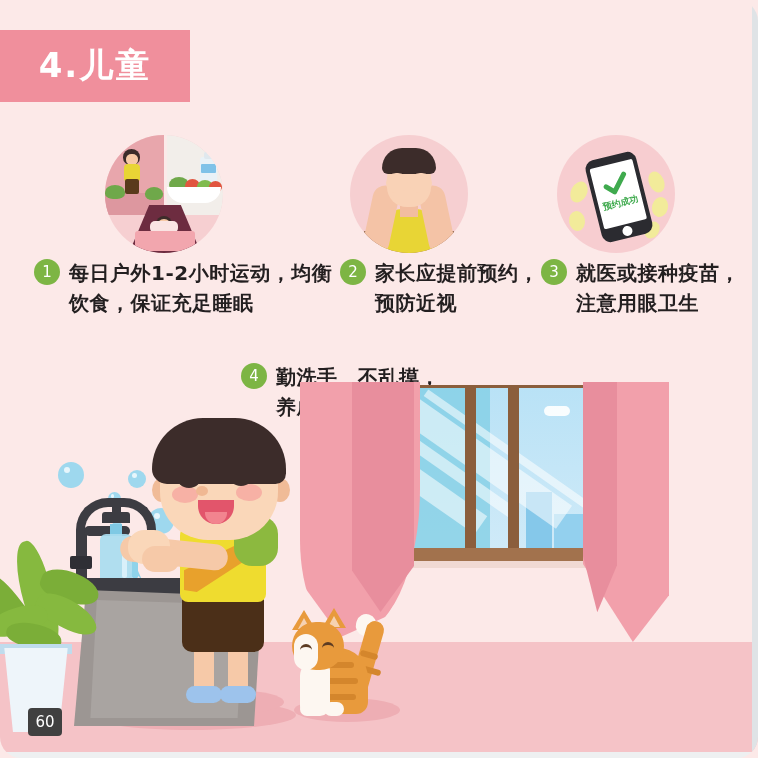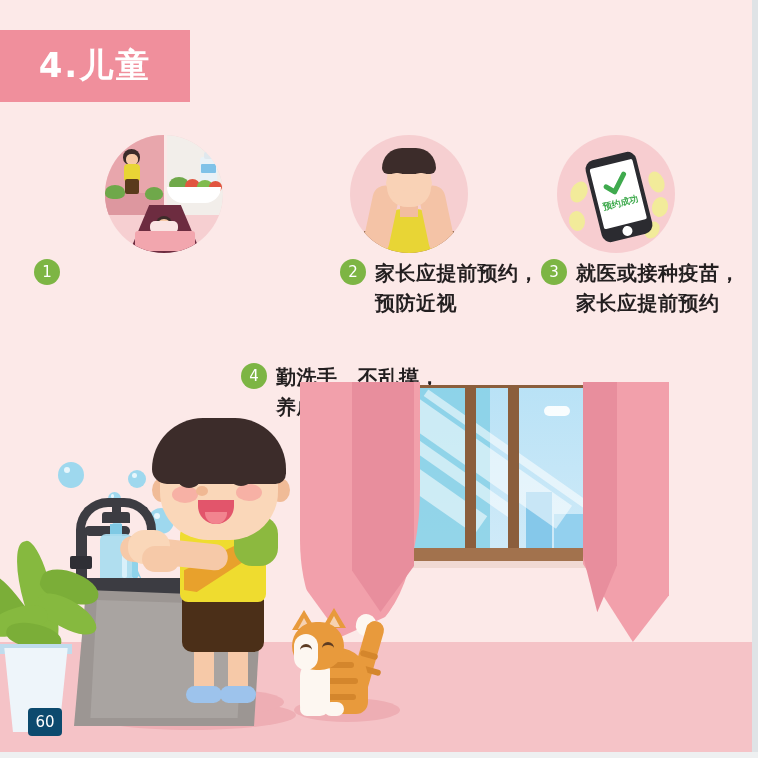--- a/index.html
+++ b/index.html
@@ -1,21 +1,21 @@
 <!DOCTYPE html>
 <html><head>
 <meta charset="utf-8">
 <style>
   html,body{margin:0;padding:0;}
   body{
     width:758px;height:758px;overflow:hidden;
     background:#fce9e8;
     font-family:"Liberation Sans","DejaVu Sans",sans-serif;
   }
-  #page{position:relative;width:758px;height:758px;overflow:hidden;background:#fce9e8;}
+  #page{position:relative;width:758px;height:758px;overflow:hidden;background:#fce9e8;border-radius:21px;}
 
   
   .edge-right{position:absolute;right:0;top:0;width:6px;height:758px;background:#dfe3e6;}
   .edge-bottom{position:absolute;left:0;bottom:0;width:758px;height:6px;background:#eef0f1;}
 
   
   .banner{
     position:absolute;left:0;top:30px;width:190px;height:72px;
     background:#f08f9c;display:flex;align-items:center;justify-content:center;
   }
@@ -181,21 +181,21 @@
   .cat-ear{position:absolute;width:0;height:0;border-left:12px solid transparent;border-right:12px solid transparent;border-bottom:20px solid #e89a3c;}
   .cat-ear-in{position:absolute;width:0;height:0;border-left:6px solid transparent;border-right:6px solid transparent;border-bottom:11px solid #f6d2b2;}
   .cat-eye{position:absolute;width:12px;height:6px;border-top:3px solid #5c3b22;border-radius:12px 12px 0 0;}
   .cat-tail{position:absolute;left:358px;top:620px;width:18px;height:76px;background:#e89a3c;border-radius:10px;transform:rotate(16deg);}
   .cat-tailtip{position:absolute;left:356px;top:614px;width:20px;height:22px;background:#fdf7f1;border-radius:10px;transform:rotate(16deg);}
   .cat-stripe{position:absolute;background:#d4862c;border-radius:4px;}
   .cat-paw{position:absolute;width:20px;height:14px;background:#fdf7f1;border-radius:9px;}
 
   
   .page-num{
-    position:absolute;left:28px;top:708px;width:34px;height:28px;background:#0c4a6e;
+    position:absolute;left:28px;top:708px;width:34px;height:28px;background:#404040;
     border-radius:4px;display:flex;align-items:center;justify-content:center;
     color:#ffffff;font-size:15px;font-family:"DejaVu Sans","Liberation Sans",sans-serif;
   }
 </style>
 </head>
 <body>
 
 <div id="page">
 
   <div class="banner">
@@ -252,30 +252,32 @@
           <path d="M3 11 L10 18 L23 3" stroke="#3faa4e" stroke-width="5" fill="none" stroke-linecap="round" stroke-linejoin="round"></path>
         </svg>
         <div class="c3-text">预约成功</div>
       </div>
       <div class="c3-home"></div>
     </div>
   </div>
 
   <div class="item" id="item1">
     <div class="badge">1</div>
+    <div class="item-text">每日户外1-2小时运动，均衡
+饮食，保证充足睡眠</div>
   </div>
   <div class="item" id="item2">
     <div class="badge">2</div>
     <div class="item-text">家长应提前预约，
 预防近视</div>
   </div>
   <div class="item" id="item3">
     <div class="badge">3</div>
     <div class="item-text">就医或接种疫苗，
-家长应提前预约</div>
+注意用眼卫生</div>
   </div>
   <div class="item" id="item4">
     <div class="badge">4</div>
     <div class="item-text">勤洗手、不乱摸，
 养成良好卫生习惯</div>
   </div>
 
   <div class="floor"></div>
 
   <div class="window-frame"></div>

